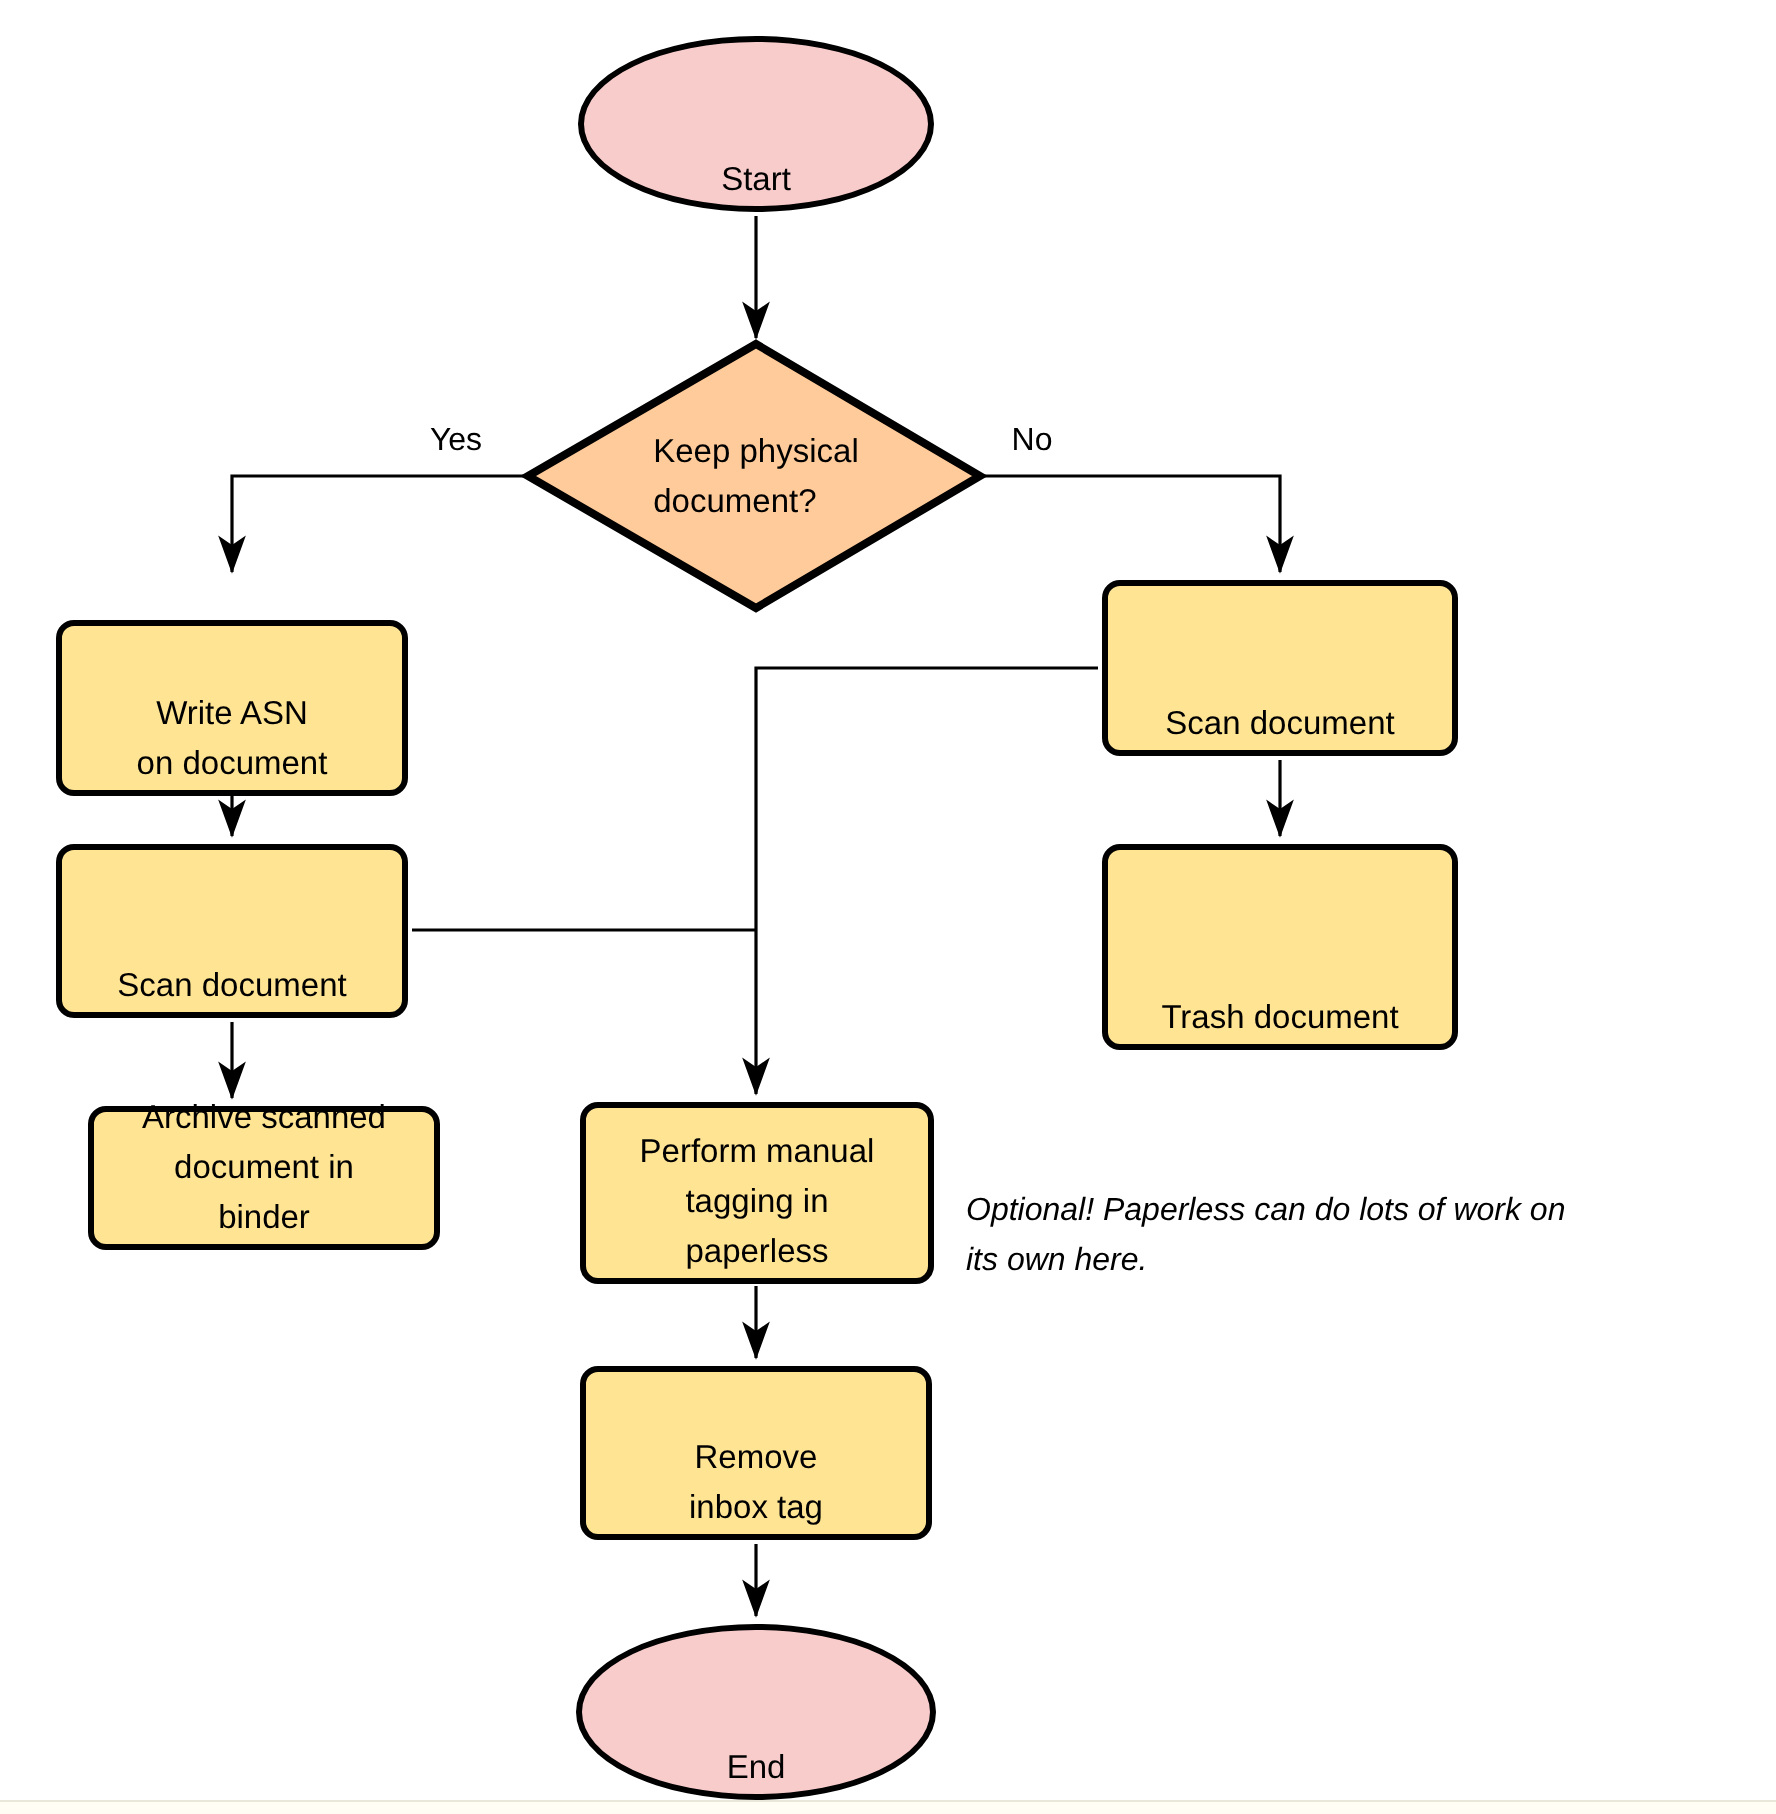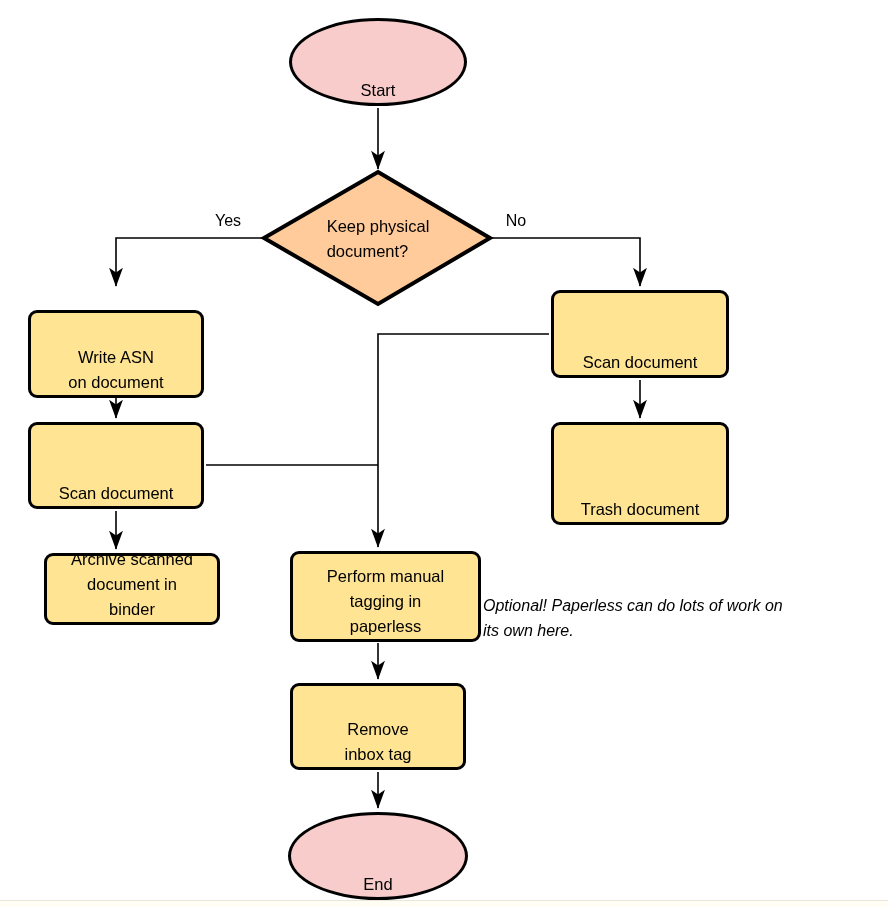--- a/index.html
+++ b/index.html
@@ -142,21 +142,21 @@
   </div>
 
   <div class="node" style="left:551px; top:290px; width:178px; height:88px;">
     <span>Scan document</span>
   </div>
 
   <div class="node" style="left:551px; top:422px; width:178px; height:103px;">
     <span>Trash document</span>
   </div>
 
-  <div class="node" style="left:290px; top:551px; width:191px; height:91px;">
+  <div class="node" style="left:290px; top:551px; width:177px; height:91px;">
     <span>Perform manual
 tagging in
 paperless</span>
   </div>
 
   <div class="annotation">Optional! Paperless can do lots of work on
 its own here.</div>
 
   <div class="node" style="left:290px; top:683px; width:176px; height:87px;">
     <span>Remove

